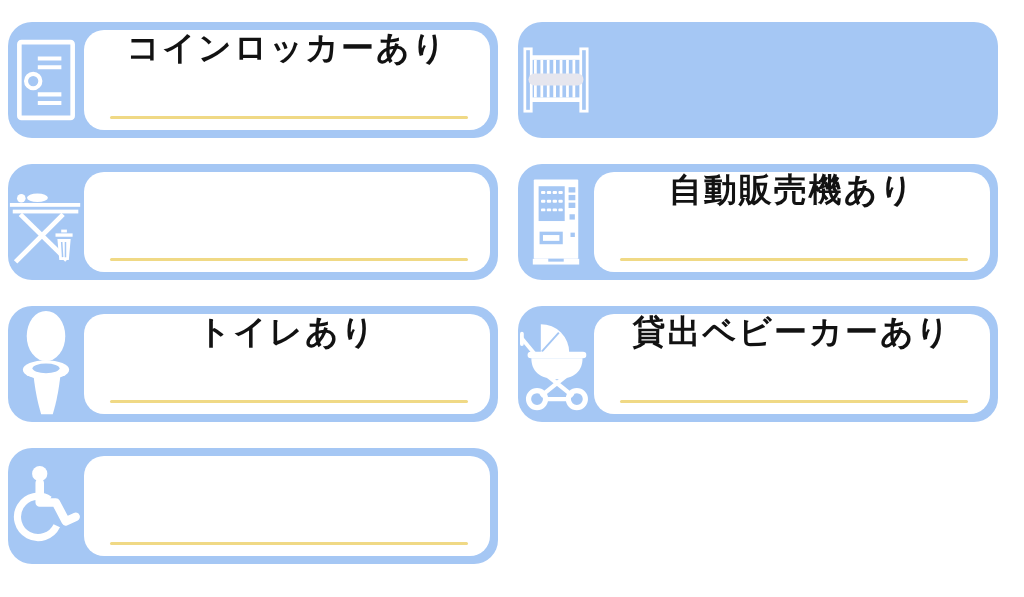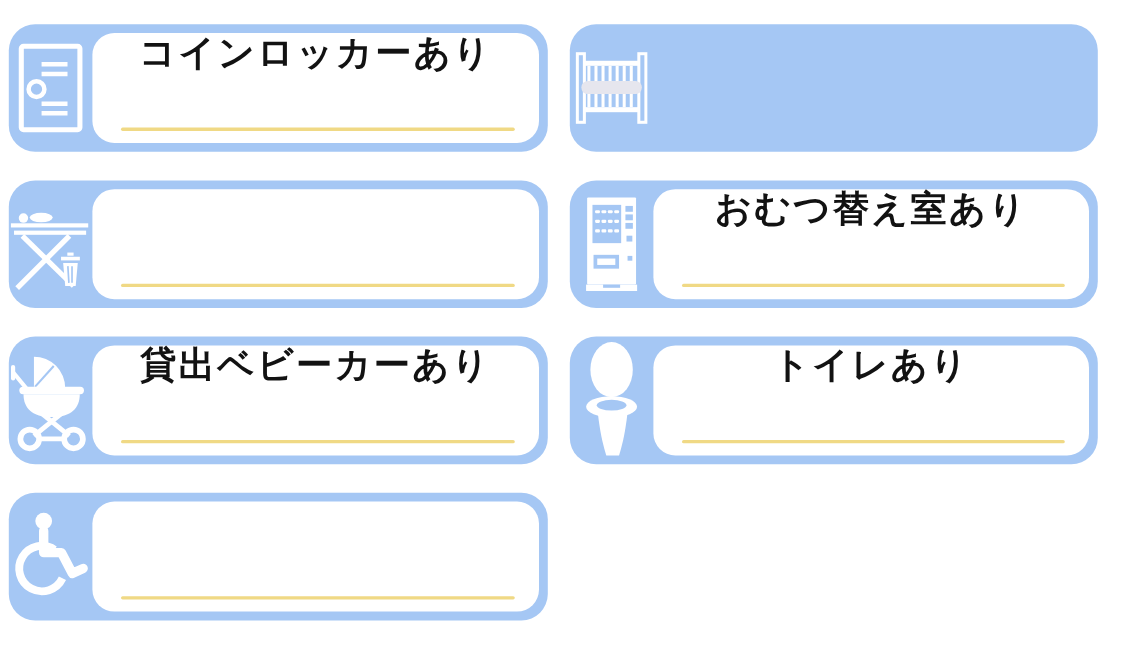--- a/index.html
+++ b/index.html
@@ -144,21 +144,36 @@
         <rect x="43" y="26" width="7" height="5.5" fill="var(--card_bg)"></rect>
         <rect x="44" y="38" width="5.5" height="5.5" fill="var(--card_bg)"></rect>
         <rect x="45" y="57" width="4.5" height="4.5" fill="var(--card_bg)"></rect>
         <rect x="13" y="56" width="24" height="13" fill="var(--card_bg)"></rect>
         <rect x="16.5" y="59.5" width="17" height="6" fill="var(--icon_color)"></rect>
         <rect x="6" y="84" width="48" height="6" fill="var(--icon_color)"></rect>
         <rect x="22" y="84" width="16" height="3" fill="var(--card_bg)"></rect>
       </svg>
     </div>
     <div class="panel">
-      <span class="label">おむつ替え室あり</span>
+      <span class="label">自動販売機あり</span>
+      <div class="underline"></div>
+    </div>
+  </div>
+
+  <div class="card">
+    <div class="iconbox">
+      <svg width="56" height="108" viewBox="0 0 58 112" fill="none">
+        <ellipse cx="29" cy="27" rx="20" ry="26" fill="var(--icon_color)"></ellipse>
+        <ellipse cx="29" cy="62" rx="24" ry="10" fill="var(--icon_color)"></ellipse>
+        <ellipse cx="29" cy="60.5" rx="14" ry="5" fill="var(--card_bg)"></ellipse>
+        <path d="M16 68 C18 84 20 95 24 108 L36 108 C40 95 42 84 44 68 Z" fill="var(--icon_color)"></path>
+      </svg>
+    </div>
+    <div class="panel">
+      <span class="label">トイレあり</span>
       <div class="underline"></div>
     </div>
   </div>
 
   <div class="card">
     <div class="iconbox">
       <svg width="72" height="98" viewBox="0 0 76 100" fill="none">
         <rect x="0" y="16" width="4" height="15" rx="2" fill="var(--icon_color)"></rect>
         <line x1="2" y1="23" x2="16" y2="40" stroke="var(--icon_color)" stroke-width="4"></line>
         <path d="M22 8 A30 30 0 0 1 52 38 L22 38 Z" fill="var(--icon_color)"></path>
@@ -173,35 +188,20 @@
       </svg>
     </div>
     <div class="panel">
       <span class="label">貸出ベビーカーあり</span>
       <div class="underline"></div>
     </div>
   </div>
 
   <div class="card">
     <div class="iconbox">
-      <svg width="56" height="108" viewBox="0 0 58 112" fill="none">
-        <ellipse cx="29" cy="27" rx="20" ry="26" fill="var(--icon_color)"></ellipse>
-        <ellipse cx="29" cy="62" rx="24" ry="10" fill="var(--icon_color)"></ellipse>
-        <ellipse cx="29" cy="60.5" rx="14" ry="5" fill="var(--card_bg)"></ellipse>
-        <path d="M16 68 C18 84 20 95 24 108 L36 108 C40 95 42 84 44 68 Z" fill="var(--icon_color)"></path>
-      </svg>
-    </div>
-    <div class="panel">
-      <span class="label">トイレあり</span>
-      <div class="underline"></div>
-    </div>
-  </div>
-
-  <div class="card">
-    <div class="iconbox">
       <svg width="70" height="86" viewBox="0 0 78 92" fill="none">
         <circle cx="32" cy="10" r="8.5" fill="var(--icon_color)"></circle>
         <path d="M43 39 A23 23 0 1 0 51 68" stroke="var(--icon_color)" stroke-width="8"></path>
         <path d="M32 20 L32 42 L50 42 L61 63 L72 58" stroke="var(--icon_color)" stroke-width="9.5" stroke-linecap="round" stroke-linejoin="round"></path>
       </svg>
     </div>
     <div class="panel">
       <div class="underline"></div>
     </div>
   </div>

